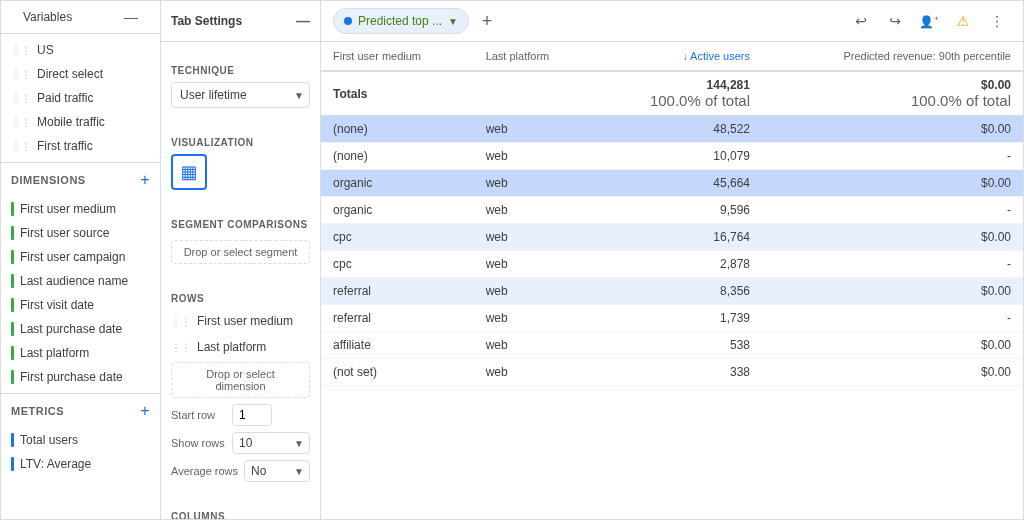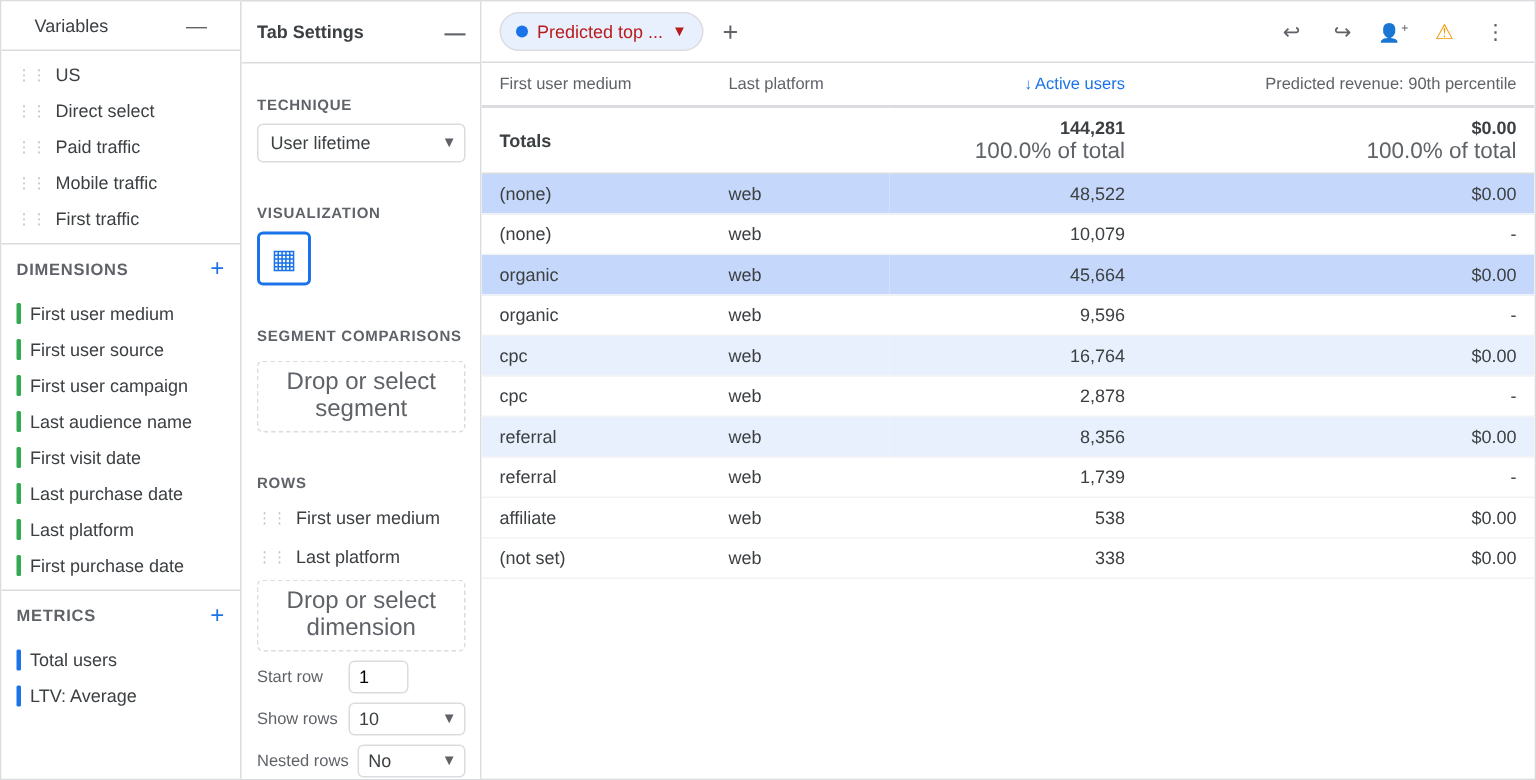--- a/index.html
+++ b/index.html
@@ -30,39 +30,39 @@
     .settings-section { padding: 10px 10px 6px; }
     .settings-label { font-size: 10px; font-weight: 600; color: #5f6368; letter-spacing: 0.5px; text-transform: uppercase; margin-bottom: 6px; margin-top: 13px; }
 
     .select-wrapper { position: relative; }
     .settings-select { width: 100%; padding: 5px 22px 5px 8px; border: 1px solid #dadce0; border-radius: 4px; font-size: 12px; color: #3c4043; background: #fff; appearance: none; cursor: pointer; }
     .select-arrow { position: absolute; right: 6px; top: 50%; transform: translateY(-50%); pointer-events: none; color: #5f6368; font-size: 10px; }
 
     .viz-box { width: 36px; height: 36px; border: 2px solid #1a73e8; border-radius: 4px; display: flex; align-items: center; justify-content: center; cursor: pointer; margin-top: 4px; }
     .viz-icon { font-size: 18px; color: #1a73e8; }
 
-    .segment-btn, .dim-btn { width: 100%; padding: 5px 8px; border: 1px dashed #dadce0; border-radius: 4px; background: #fff; font-size: 16px; color: #5f6368; cursor: pointer; text-align: center; margin-top: 4px; }
+    .segment-btn, .dim-btn { width: 100%; padding: 5px 8px; border: 1px dashed #dadce0; border-radius: 4px; background: #fff; font-size: 11px; color: #5f6368; cursor: pointer; text-align: center; margin-top: 4px; }
 
     .row-item-drag { display: flex; align-items: center; gap: 6px; padding: 4px 0; font-size: 12px; color: #3c4043; }
     .drag-dots { color: #bdc1c6; font-size: 10px; }
 
     .rows-section .row-field { display: flex; flex-direction: column; gap: 4px; }
 
     .label-input-row { display: flex; align-items: center; gap: 6px; margin-top: 6px; }
     .label-input-row label { font-size: 11px; color: #5f6368; white-space: nowrap; min-width: 55px; }
     .label-input-row input[type="text"] { width: 40px; padding: 3px 6px; border: 1px solid #dadce0; border-radius: 4px; font-size: 12px; }
     .label-input-row .select-wrapper { flex: 1; }
     .label-input-row .settings-select { padding: 3px 20px 3px 6px; }
 
     
     .main-content { flex: 1; display: flex; flex-direction: column; overflow: hidden; }
 
     .toolbar { display: flex; align-items: center; justify-content: space-between; padding: 6px 12px; border-bottom: 1px solid #dadce0; background: #fff; }
     .toolbar-left { display: flex; align-items: center; gap: 4px; }
-    .tab-btn { display: flex; align-items: center; gap: 6px; padding: 5px 10px; border: 1px solid #dadce0; border-radius: 20px; background: #e8f0fe; cursor: pointer; font-size: 12px; color: #b91c1c; font-weight: 500; }
+    .tab-btn { display: flex; align-items: center; gap: 6px; padding: 5px 10px; border: 1px solid #dadce0; border-radius: 20px; background: #e8f0fe; cursor: pointer; font-size: 12px; color: #4d7c0f; font-weight: 500; }
     .tab-btn .dot { width: 8px; height: 8px; background: #1a73e8; border-radius: 50%; }
     .add-tab-btn { width: 28px; height: 28px; border: none; background: transparent; cursor: pointer; font-size: 18px; color: #5f6368; display: flex; align-items: center; justify-content: center; border-radius: 50%; }
 
     .toolbar-right { display: flex; align-items: center; gap: 6px; }
     .toolbar-icon-btn { width: 28px; height: 28px; border: none; background: transparent; cursor: pointer; font-size: 14px; color: #5f6368; display: flex; align-items: center; justify-content: center; border-radius: 50%; }
     .warning-btn { color: #f29900; }
 
     
     .data-table-wrapper { flex: 1; overflow: auto; background: #fff; }
     .data-table { width: 100%; border-collapse: collapse; font-size: 12px; }
@@ -228,21 +228,21 @@
           <select class="settings-select">
             <option>5</option>
             <option selected="">10</option>
             <option>25</option>
             <option>50</option>
           </select>
           <span class="select-arrow">▼</span>
         </div>
       </div>
       <div class="label-input-row">
-        <label>Nested rows</label>
+        <label>Average rows</label>
         <div class="select-wrapper">
           <select class="settings-select">
             <option selected="">No</option>
             <option>Yes</option>
           </select>
           <span class="select-arrow">▼</span>
         </div>
       </div>
     </div>
 

